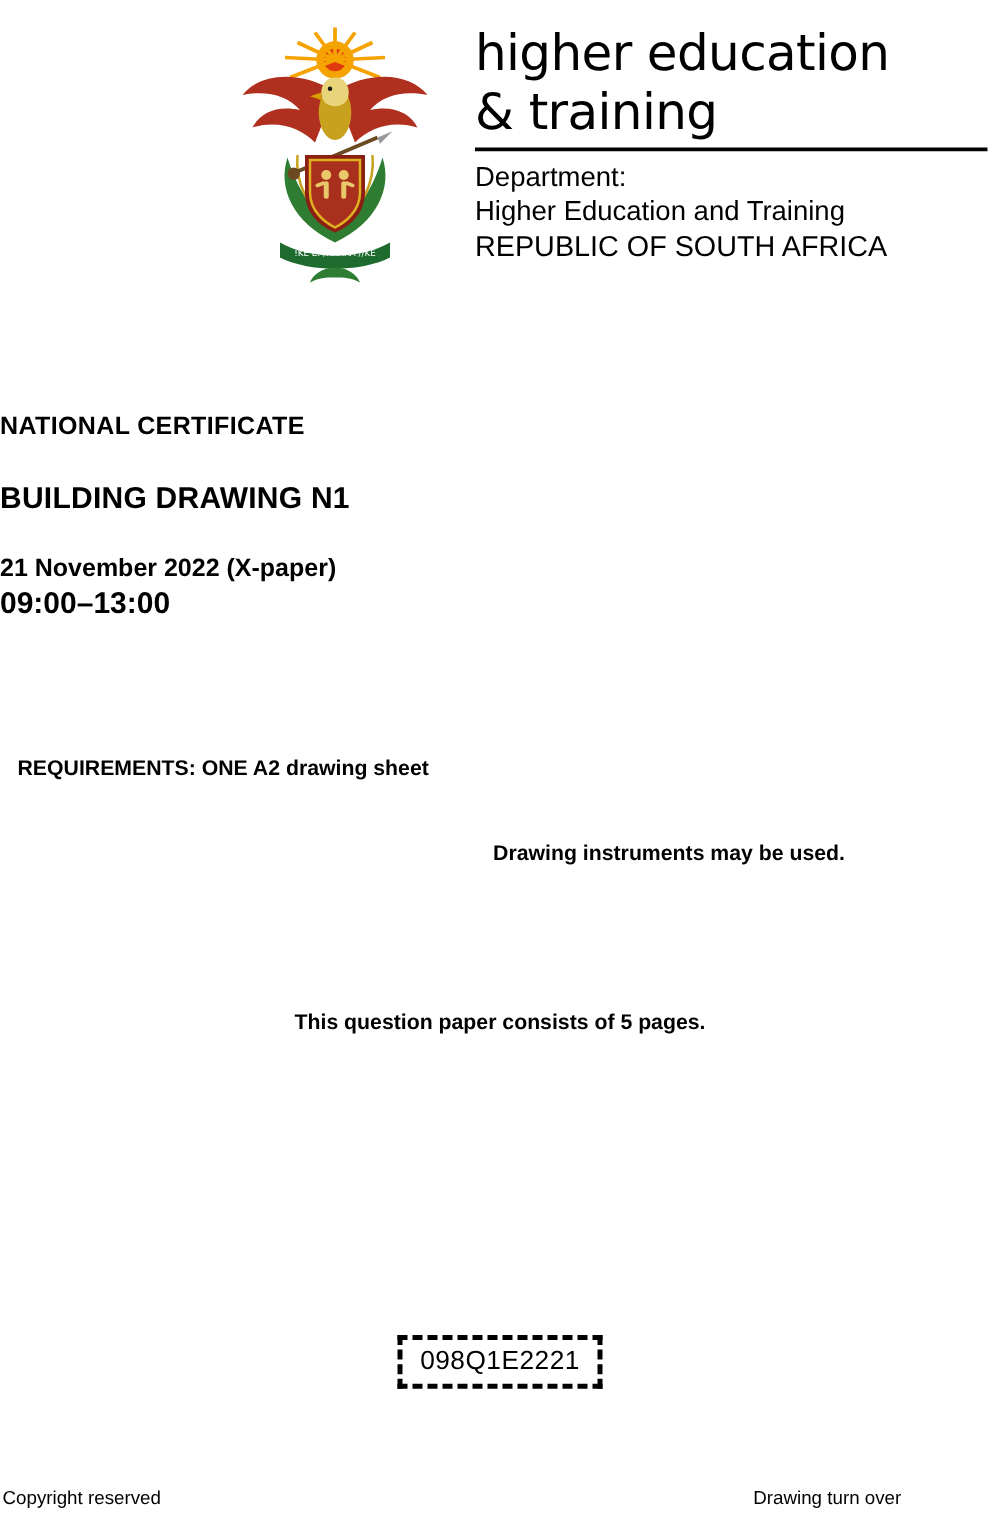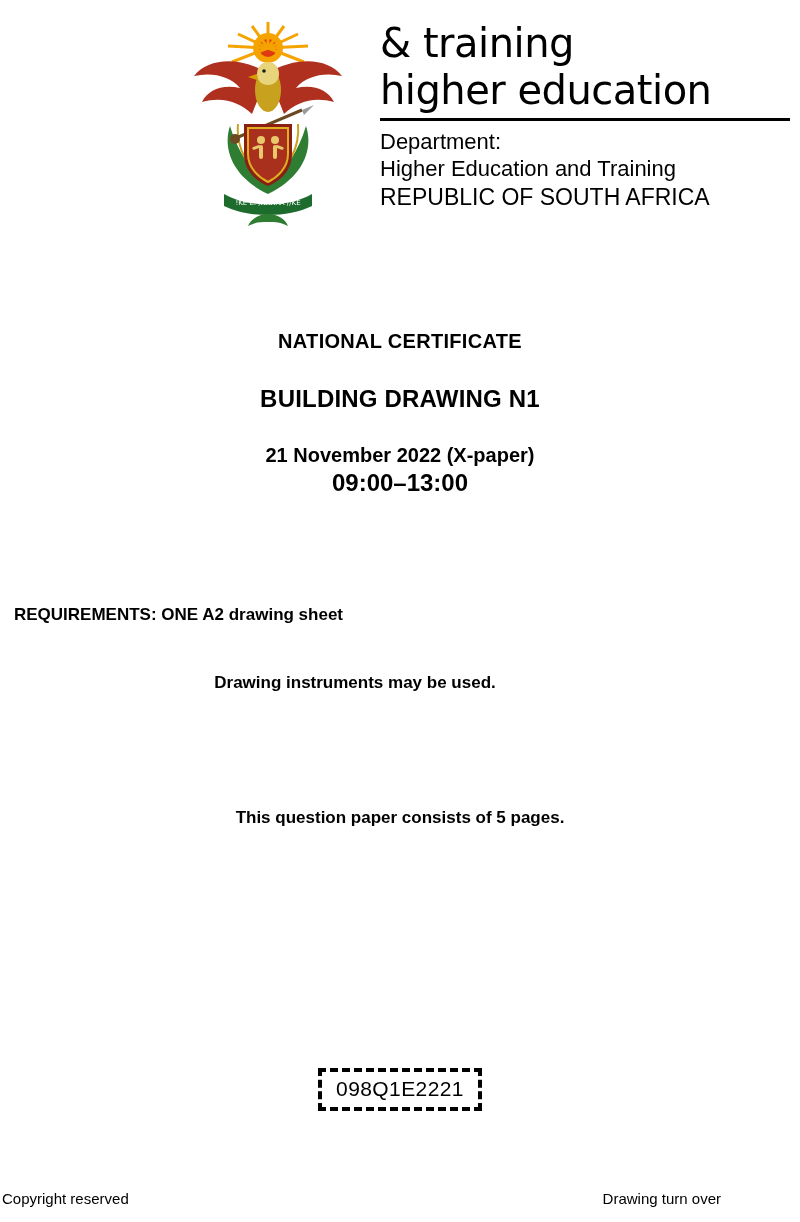--- a/index.html
+++ b/index.html
@@ -71,21 +71,20 @@
   }
 
   
   .content {
     position: absolute;
     top: 330px;
     left: 0;
     width: 800px;
   }
   .center {
-    text-align: center;
   }
   .line-cert {
     font-size: 20px;
     font-weight: bold;
     letter-spacing: 0.3px;
     margin: 0 0 32px 0;
   }
   .line-subject {
     font-size: 24px;
     font-weight: bold;
@@ -115,24 +114,23 @@
     text-align: left;
     font-size: 17px;
     font-weight: bold;
     padding-left: 14px;
   }
   .instruments {
     position: absolute;
     top: 343px;
     left: 0;
     width: 676px;
-    text-align: center;
+    text-align: right;
     font-size: 17px;
     font-weight: bold;
-    margin-left: 17px;
   }
   .pages-note {
     position: absolute;
     top: 478px;
     left: 0;
     width: 800px;
     text-align: center;
     font-size: 17px;
     font-weight: bold;
   }
@@ -231,22 +229,22 @@
       </g>
 
       <path d="M46 176 C 70 190, 110 190, 134 176 L 134 188 C 110 200, 70 200, 46 188 Z" fill="#1e6b2e"></path>
       <text x="90" y="187" font-family="DejaVu Sans, sans-serif" font-size="7" fill="#ffffff" text-anchor="middle">!KE E: /XARRA //KE</text>
 
       <path d="M90 196 c -10 0 -18 6 -20 12 c 8 -4 12 -4 20 -4 c 8 0 12 0 20 4 c -2 -6 -10 -12 -20 -12 z" fill="#2f7d32"></path>
     </svg>
   </div>
 
   <div class="dept-block">
+    <div class="dept-title">higher education</div>
     <div class="dept-title">&amp; training</div>
-    <div class="dept-title">higher education</div>
     <div class="dept-rule"></div>
     <div class="dept-sub1">Department:</div>
     <div class="dept-sub2">Higher Education and Training</div>
     <div class="dept-sub3">REPUBLIC OF SOUTH AFRICA</div>
   </div>
 </div>
 
 <div class="content">
   <div class="center line-cert">NATIONAL CERTIFICATE</div>
   <div class="center line-subject">BUILDING DRAWING N1</div>

